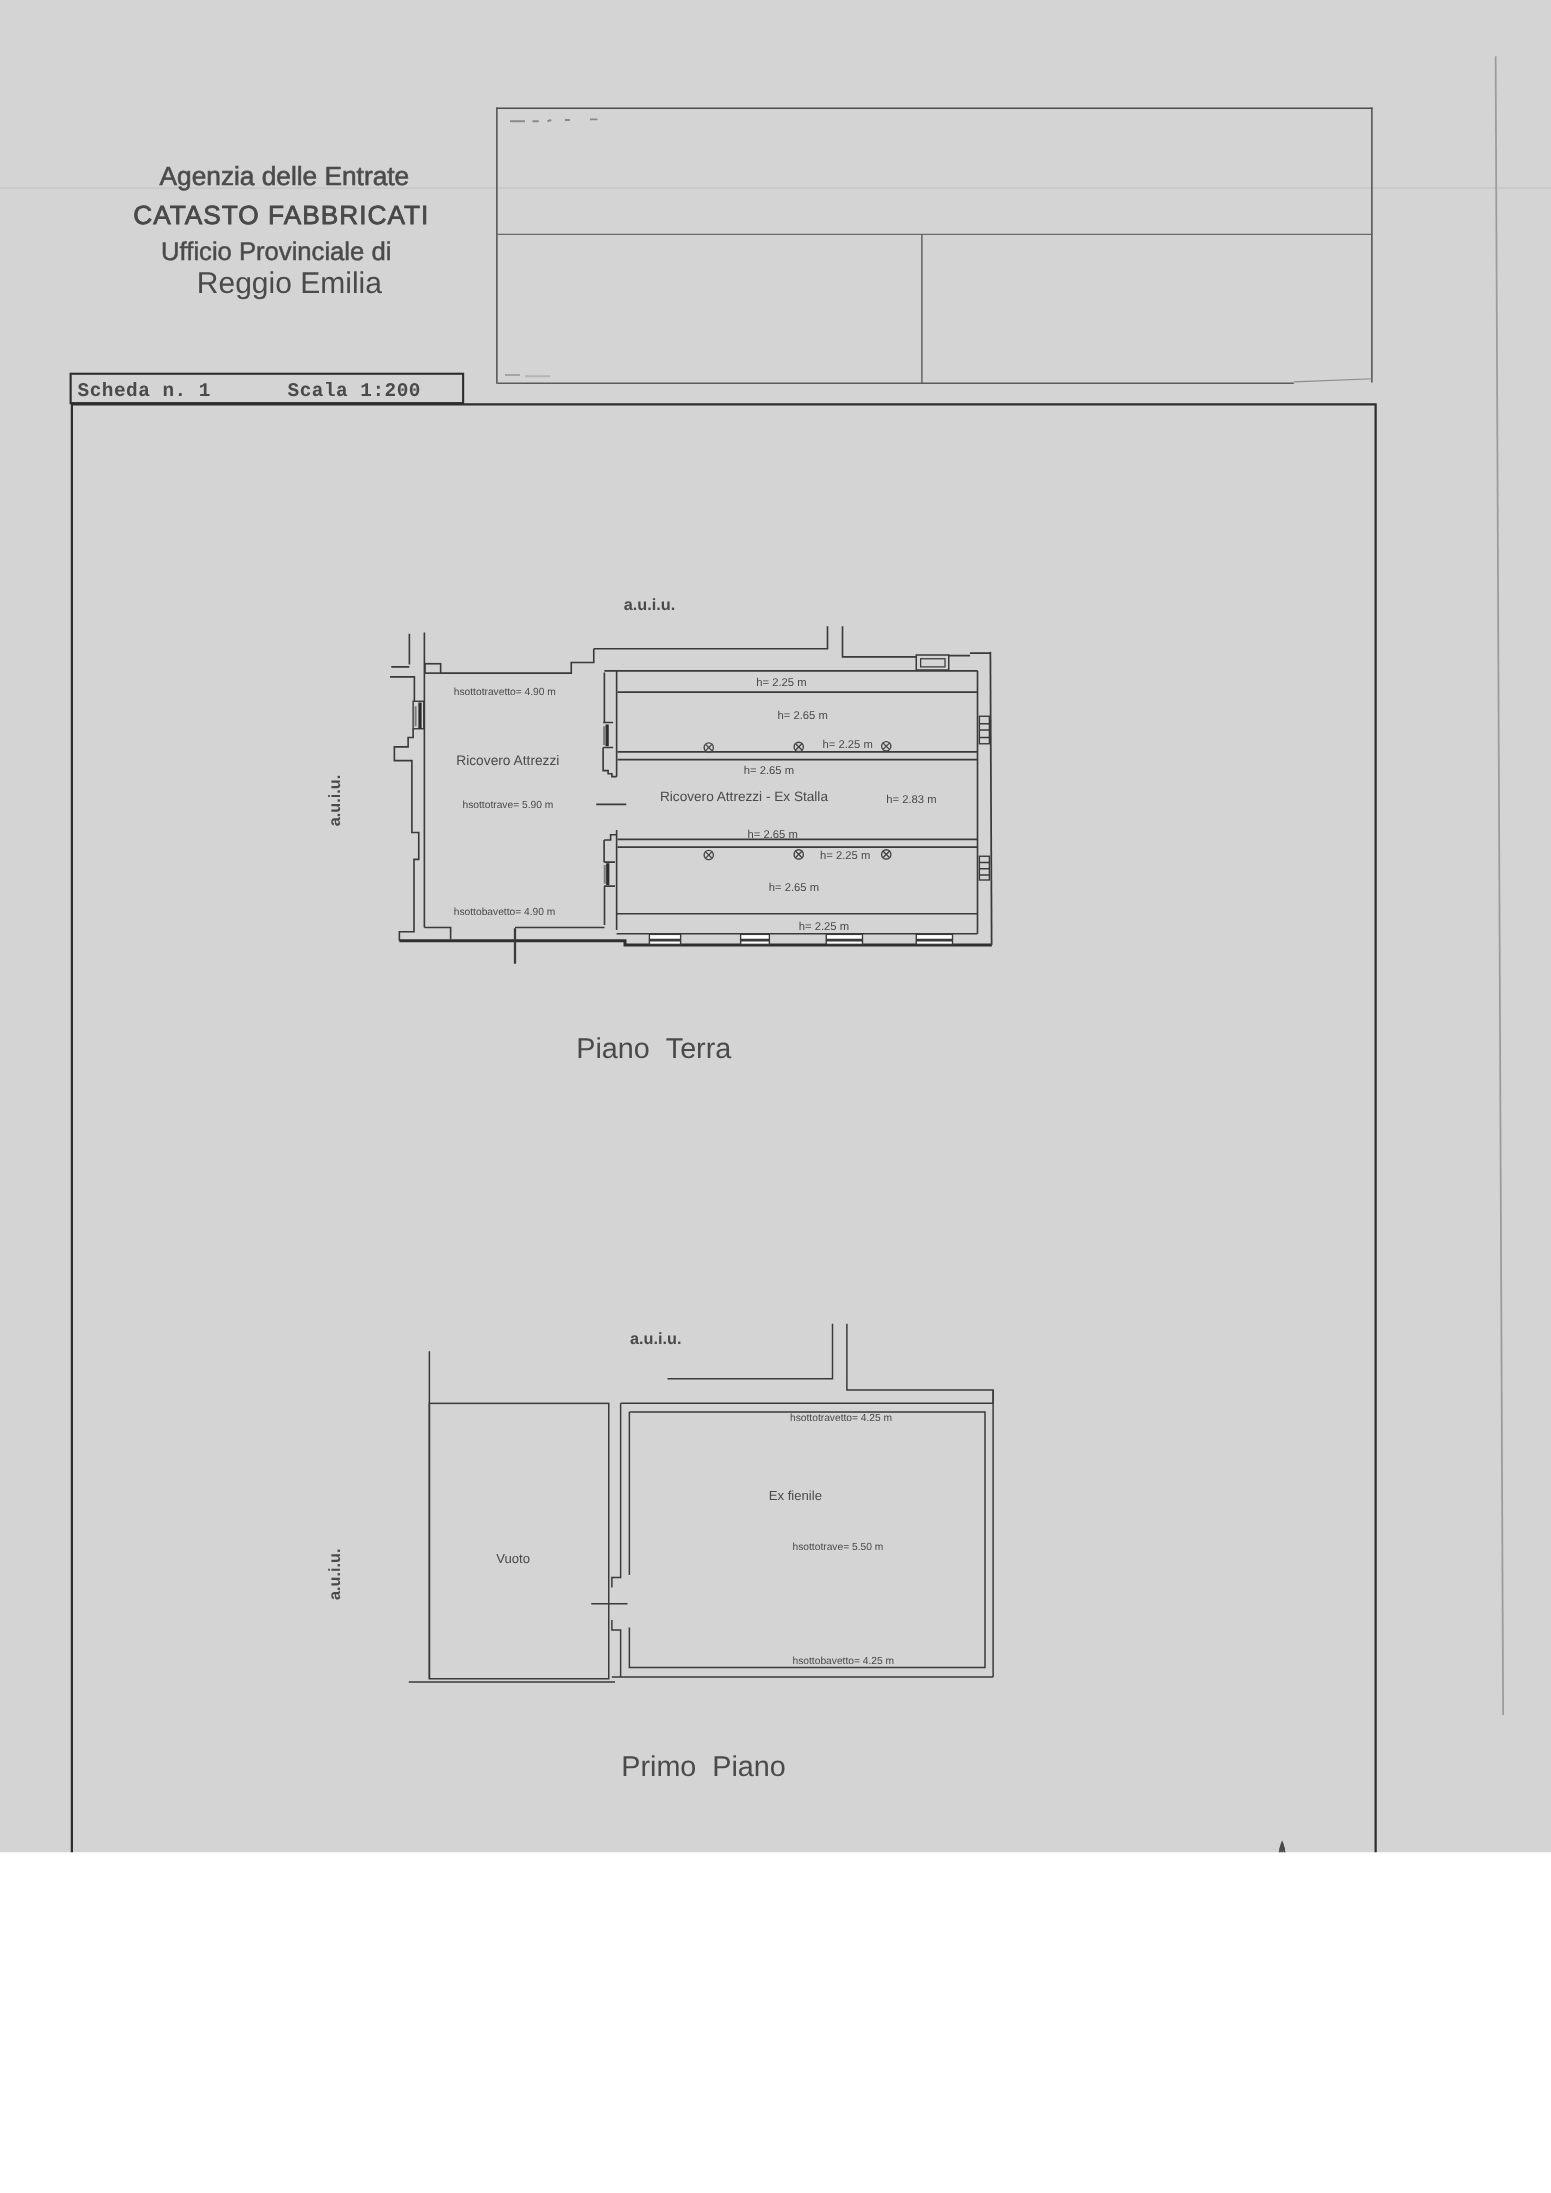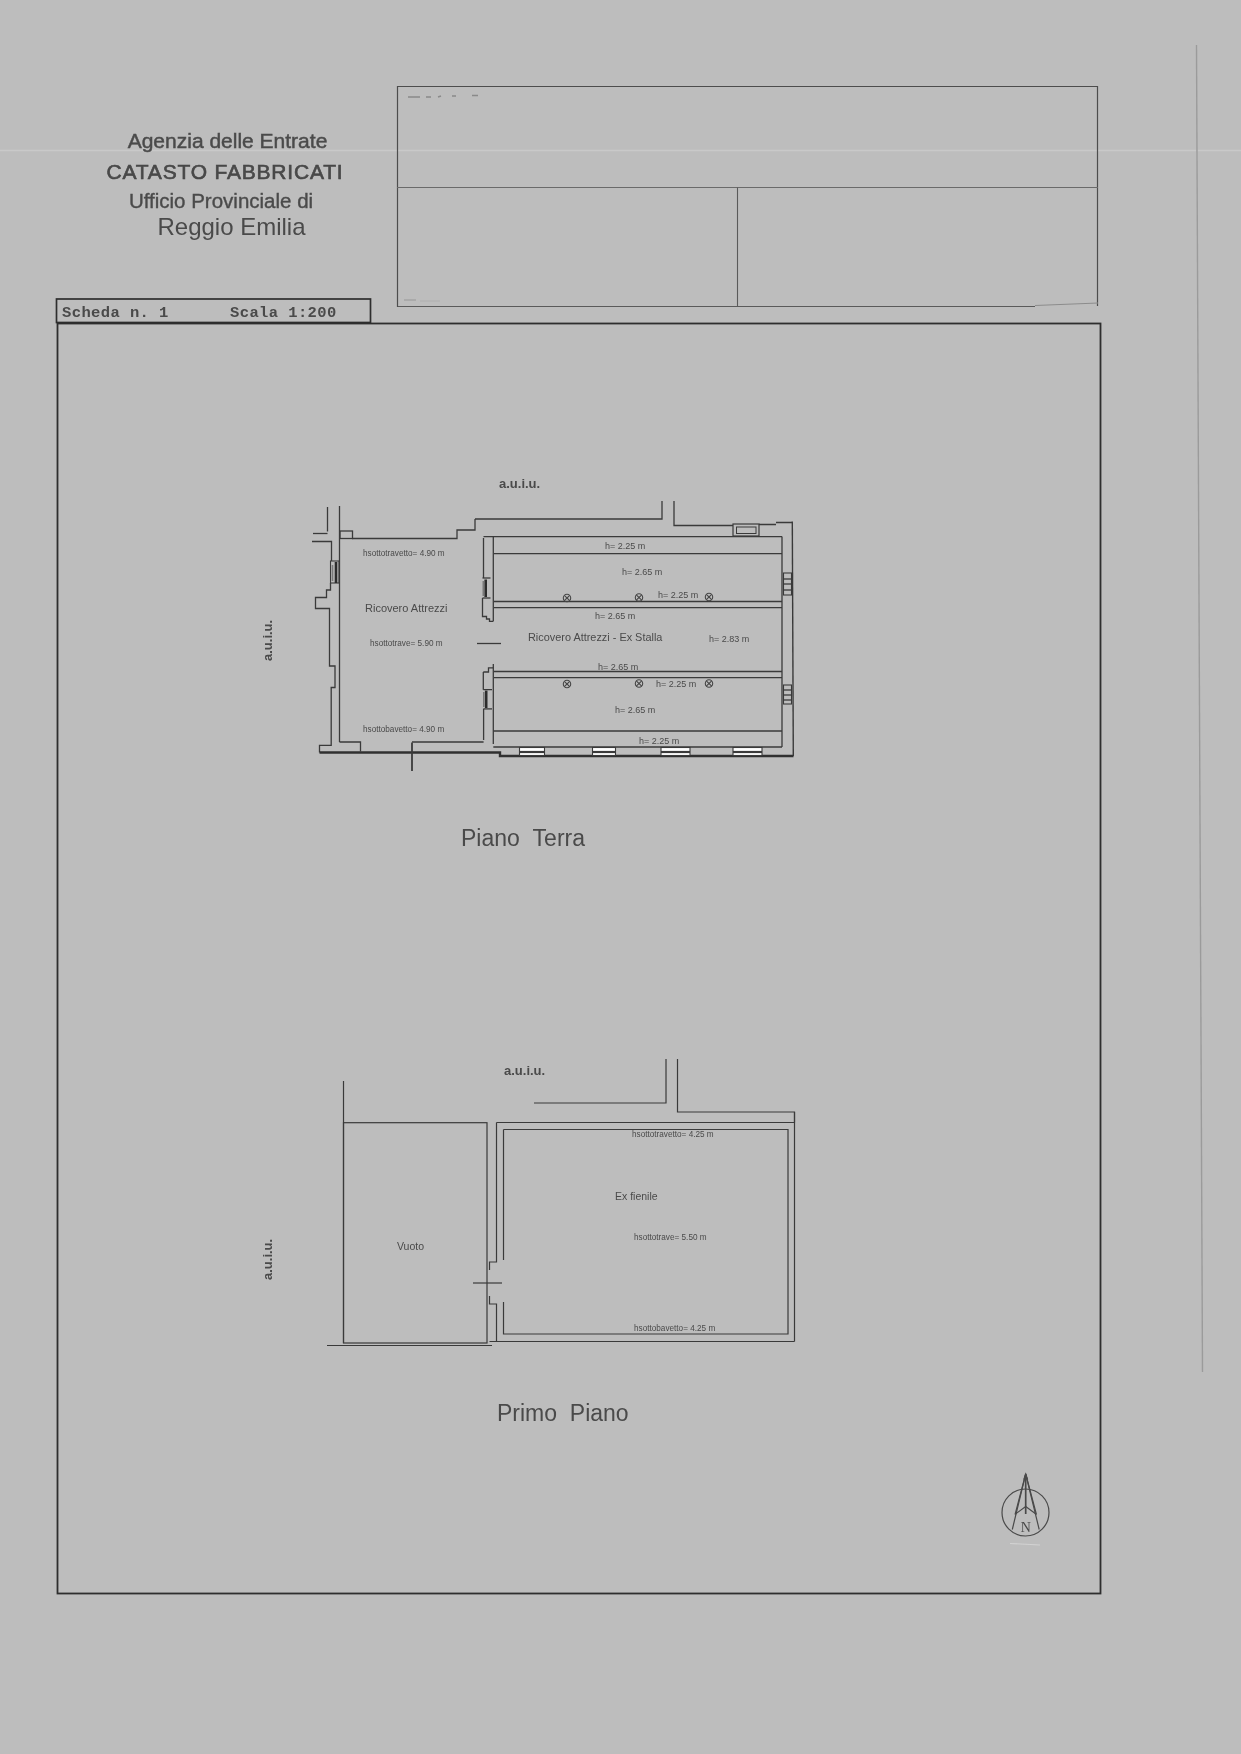--- a/index.html
+++ b/index.html
@@ -1,16 +1,16 @@
 <!DOCTYPE html>
 <html><head>
 <meta charset="utf-8">
 <style>
   html,body{margin:0;padding:0;background:#ffffff;}
-  .page{position:relative;width:1241px;height:1754px;background:#c4b5fd;overflow:hidden;font-family:"Liberation Sans",sans-serif;filter:grayscale(1);}
+  .page{position:relative;width:1241px;height:1482px;background:#86efac;overflow:hidden;font-family:"Liberation Sans",sans-serif;filter:grayscale(1);}
   svg{position:absolute;left:0;top:0;}
   svg text{fill:#4a4a4a;font-family:"Liberation Sans",sans-serif;}
 </style>
 </head>
 <body>
 <div class="page">
 <svg width="1241" height="1754" viewBox="0 0 1241 1754">
 
   <line x1="0" y1="150.5" x2="1241" y2="150.5" stroke="#c9c9c9" stroke-width="1.3"></line>
 

